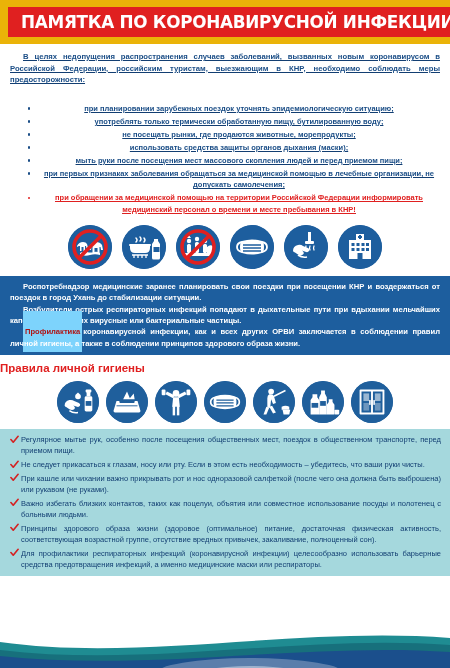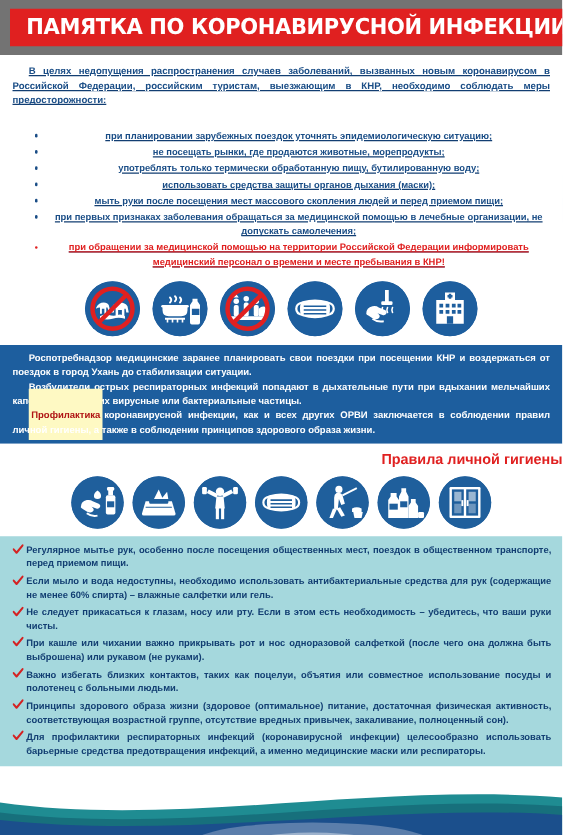--- a/index.html
+++ b/index.html
@@ -13,21 +13,21 @@
     position: relative;
     width: 450px; height: 668px;
     background: #ffffff;
     overflow: hidden;
   }
 
   
   .header {
     position: relative;
     height: 44px;
-    background: #737373;
+    background: #eab308;
     display: flex;
     align-items: center;
     padding: 0 6px 0 8px;
   }
   .title-bar {
     background: #e02020;
     flex: 1;
     height: 30px;
     display: flex;
     align-items: center;
@@ -125,48 +125,48 @@
   }
   .blue-band p {
     font-size: 7.6px;
     line-height: 11.4px;
     font-weight: bold;
     text-align: justify;
     text-indent: 13px;
     color: #ffffff;
   }
   .hl {
-    background: #fef9c3;
+    background: #7dd3fc;
     color: #b01414;
     padding: 16px 2px;
     margin-right: 1px;
   }
 
   
   .section-heading {
-    text-align: right;
+    text-align: left;
     color: #e02020;
     font-size: 11.5px;
     font-weight: bold;
-    padding: 7px 0 2px 16px;
+    padding: 7px 0 2px 0;
     background: #ffffff;
   }
 
   
   .teal {
     background: #a5d8dd;
     padding: 5px 9px 4px 9px;
     flex: 1;
     position: relative;
   }
   .check-item {
     position: relative;
     font-size: 7.5px;
     line-height: 11.2px;
-    font-weight: bold;
+    font-weight: normal;
     color: #123e72;
     text-align: justify;
     padding-left: 12px;
     margin-bottom: 2.5px;
   }
   .check-item .tick {
     position: absolute;
     left: 1px; top: 0.5px;
     width: 9px; height: 9px;
   }
@@ -193,22 +193,22 @@
 
   <svg class="swoosh" viewBox="0 0 450 90" preserveAspectRatio="none">
     <path d="M0 36 C120 8 300 62 450 22 L450 46 C300 86 120 32 0 60 Z" fill="#eef2f6"></path>
     <path d="M0 56 C130 26 310 76 450 40 L450 60 C310 96 130 46 0 74 Z" fill="#e3eaf1"></path>
   </svg>
 
   <div class="intro">
     <p>В целях недопущения распространения случаев заболеваний, вызванных новым коронавирусом в Российской Федерации, российским туристам, выезжающим в КНР, необходимо соблюдать меры предосторожности:</p>
     <div class="bullets">
       <div class="bullet"><span>при планировании зарубежных поездок уточнять эпидемиологическую ситуацию;</span></div>
+      <div class="bullet"><span>употреблять только термически обработанную пищу, бутилированную воду;</span></div>
       <div class="bullet"><span>не посещать рынки, где продаются животные, морепродукты;</span></div>
-      <div class="bullet"><span>употреблять только термически обработанную пищу, бутилированную воду;</span></div>
       <div class="bullet"><span>использовать средства защиты органов дыхания (маски);</span></div>
       <div class="bullet"><span>мыть руки после посещения мест массового скопления людей и перед приемом пищи;</span></div>
       <div class="bullet"><span>при первых признаках заболевания обращаться за медицинской помощью в лечебные организации, не допускать самолечения;</span></div>
       <div class="bullet alert"><span>при обращении за медицинской помощью на территории Российской Федерации информировать медицинский персонал о времени и месте пребывания в КНР!</span></div>
     </div>
   </div>
 
   <div class="icon-row icon-row-1">
 
     <svg class="ico" viewBox="0 0 44 44">
@@ -383,26 +383,20 @@
 
   <div class="teal">
 
     <div class="check-item">
       <svg class="tick" viewBox="0 0 10 10">
           <path d="M1 5 L3.6 8 L9 1.4" fill="none" stroke="#d42222" stroke-width="1.8" stroke-linecap="round" stroke-linejoin="round"></path>
         </svg>
       <span>Регулярное мытье рук, особенно после посещения общественных мест, поездок в общественном транспорте, перед приемом пищи.</span>
     </div>
 
-    <div class="check-item">
-      <svg class="tick" viewBox="0 0 10 10">
-          <path d="M1 5 L3.6 8 L9 1.4" fill="none" stroke="#d42222" stroke-width="1.8" stroke-linecap="round" stroke-linejoin="round"></path>
-        </svg>
-      <span>Если мыло и вода недоступны, необходимо использовать антибактериальные средства для рук (содержащие не менее 60% спирта) – влажные салфетки или гель.</span>
-    </div>
 
     <div class="check-item">
       <svg class="tick" viewBox="0 0 10 10">
           <path d="M1 5 L3.6 8 L9 1.4" fill="none" stroke="#d42222" stroke-width="1.8" stroke-linecap="round" stroke-linejoin="round"></path>
         </svg>
       <span>Не следует прикасаться к глазам, носу или рту. Если в этом есть необходимость – убедитесь, что ваши руки чисты.</span>
     </div>
 
     <div class="check-item">
       <svg class="tick" viewBox="0 0 10 10">

